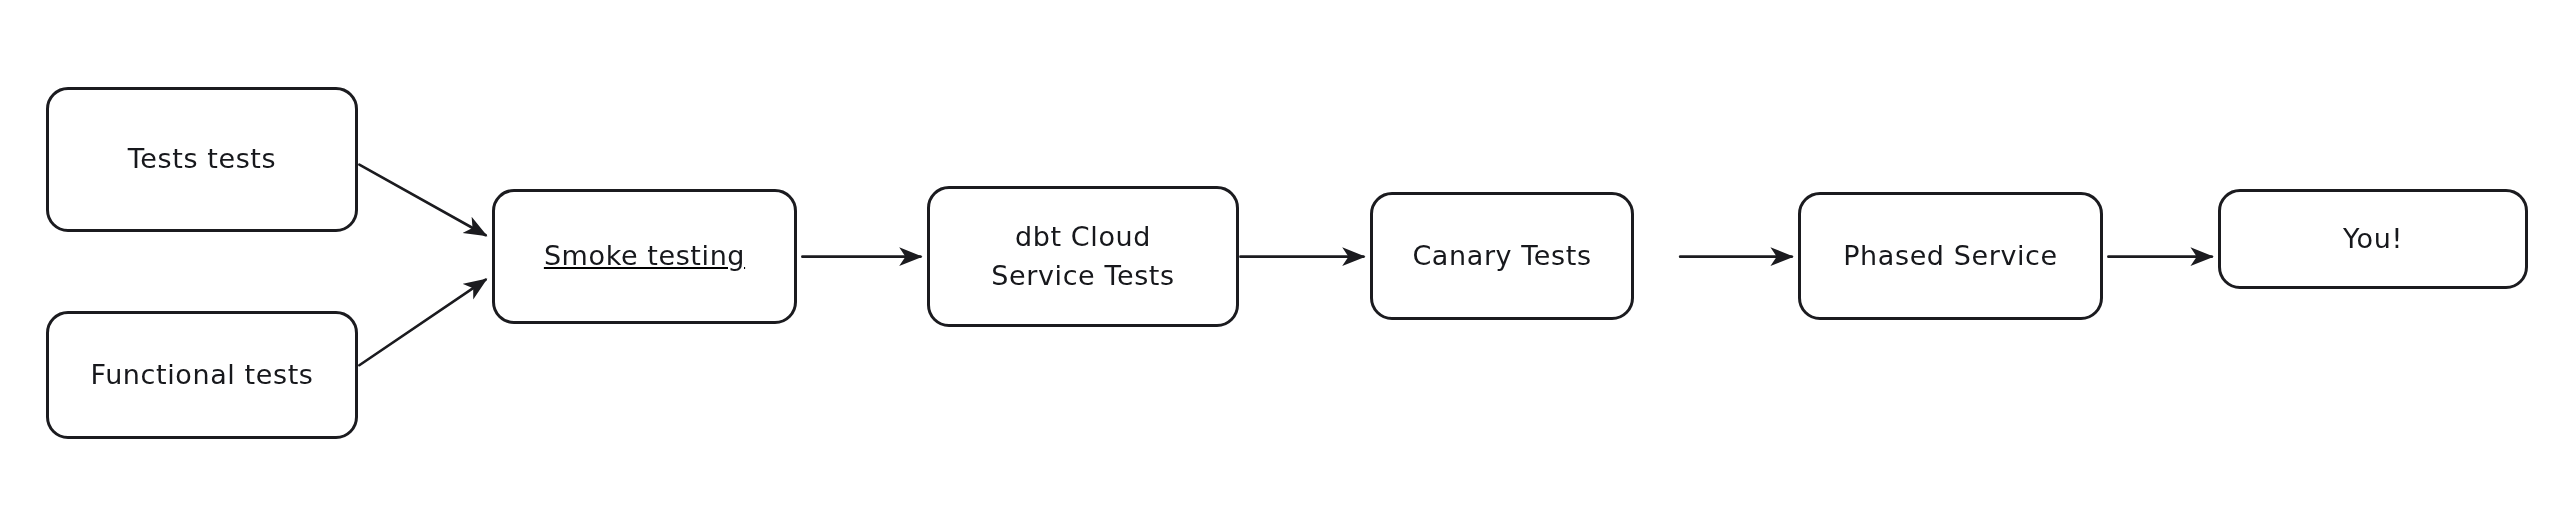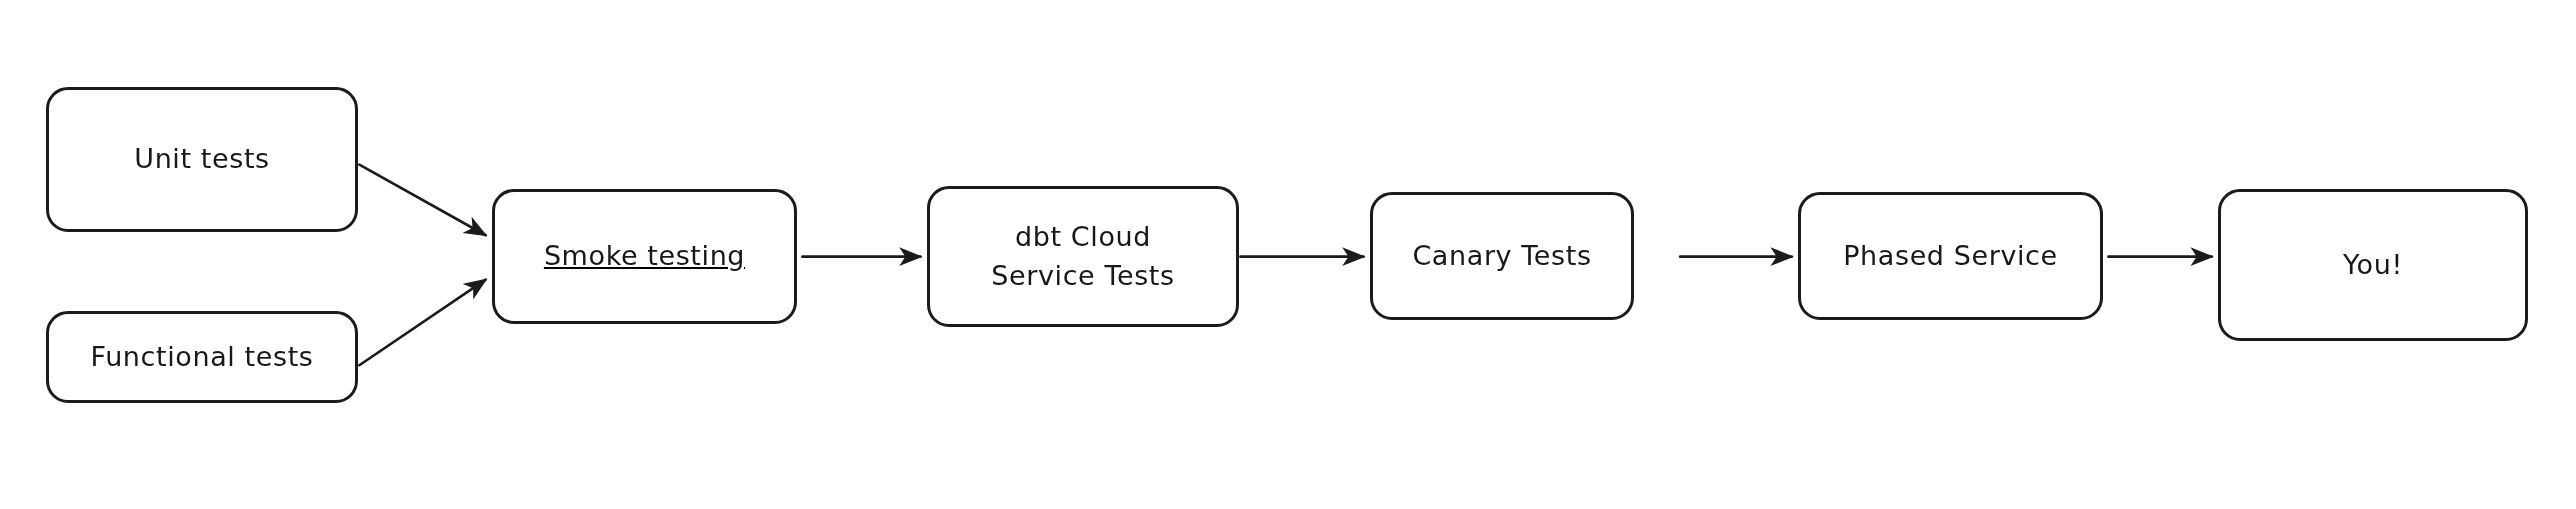--- a/index.html
+++ b/index.html
@@ -65,37 +65,37 @@
         <path d="M 219 222 L 296 170" fill="none" stroke="#1b1b1f" stroke-width="2.6" stroke-linecap="round" vector-effect="non-scaling-stroke" marker-end="url(#arrow-head)"></path>
         <path d="M 489 156 L 561 156" fill="none" stroke="#1b1b1f" stroke-width="2.6" stroke-linecap="round" vector-effect="non-scaling-stroke" marker-end="url(#arrow-head)"></path>
         <path d="M 756 156 L 831 156" fill="none" stroke="#1b1b1f" stroke-width="2.6" stroke-linecap="round" vector-effect="non-scaling-stroke" marker-end="url(#arrow-head)"></path>
         <path d="M 1024 156 L 1092 156" fill="none" stroke="#1b1b1f" stroke-width="2.6" stroke-linecap="round" vector-effect="non-scaling-stroke" marker-end="url(#arrow-head)"></path>
         <path d="M 1285 156 L 1348 156" fill="none" stroke="#1b1b1f" stroke-width="2.6" stroke-linecap="round" vector-effect="non-scaling-stroke" marker-end="url(#arrow-head)"></path>
       </g>
   </svg>
 
   <div id="nodes-layer">
       <div class="node" style="left: 46px; top: 87px; width: 312px; height: 145px;">
-        <span class="node-label">Unit tests</span>
+        <span class="node-label">Tests tests</span>
       </div>
-      <div class="node" style="left: 46px; top: 311px; width: 312px; height: 92px;">
+      <div class="node" style="left: 46px; top: 311px; width: 312px; height: 128px;">
         <span class="node-label">Functional tests</span>
       </div>
       <div class="node" style="left: 492px; top: 189px; width: 305px; height: 135px; text-decoration: underline;">
         <span class="node-label">Smoke testing</span>
       </div>
       <div class="node" style="left: 927px; top: 186px; width: 312px; height: 141px;">
         <span class="node-label">dbt Cloud
 Service Tests</span>
       </div>
       <div class="node" style="left: 1370px; top: 192px; width: 264px; height: 128px;">
         <span class="node-label">Canary Tests</span>
       </div>
       <div class="node" style="left: 1798px; top: 192px; width: 305px; height: 128px;">
         <span class="node-label">Phased Service</span>
       </div>
-      <div class="node" style="left: 2218px; top: 189px; width: 310px; height: 152px;">
+      <div class="node" style="left: 2218px; top: 189px; width: 310px; height: 100px;">
         <span class="node-label">You!</span>
       </div>
     </div>
 
 </div>
 
 
 </body></html>

